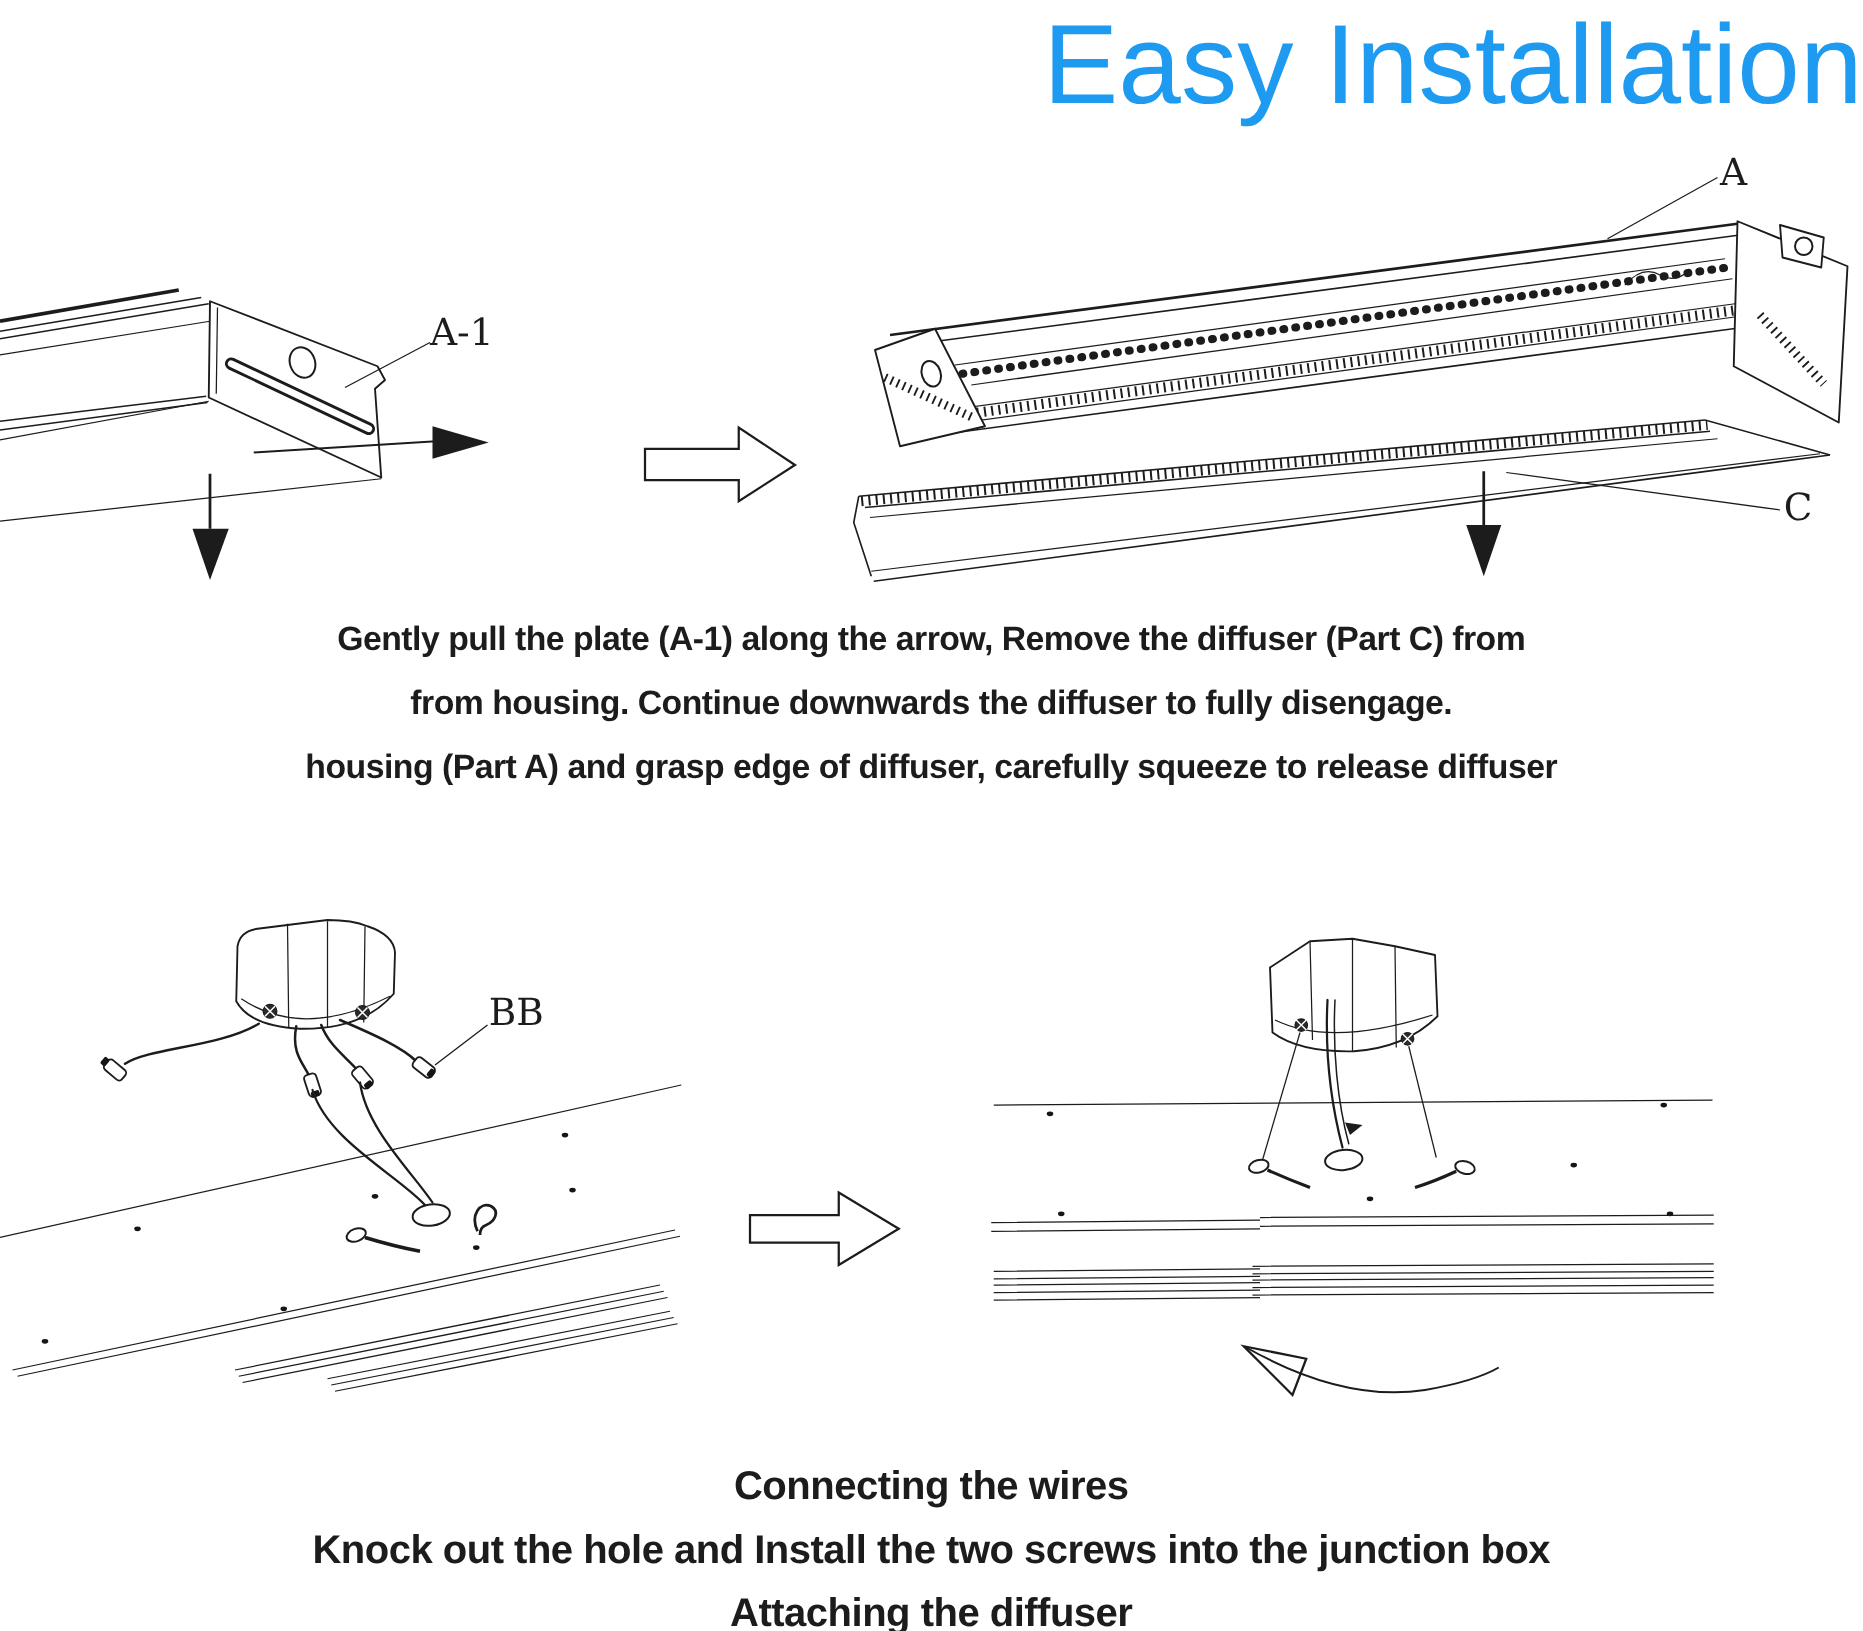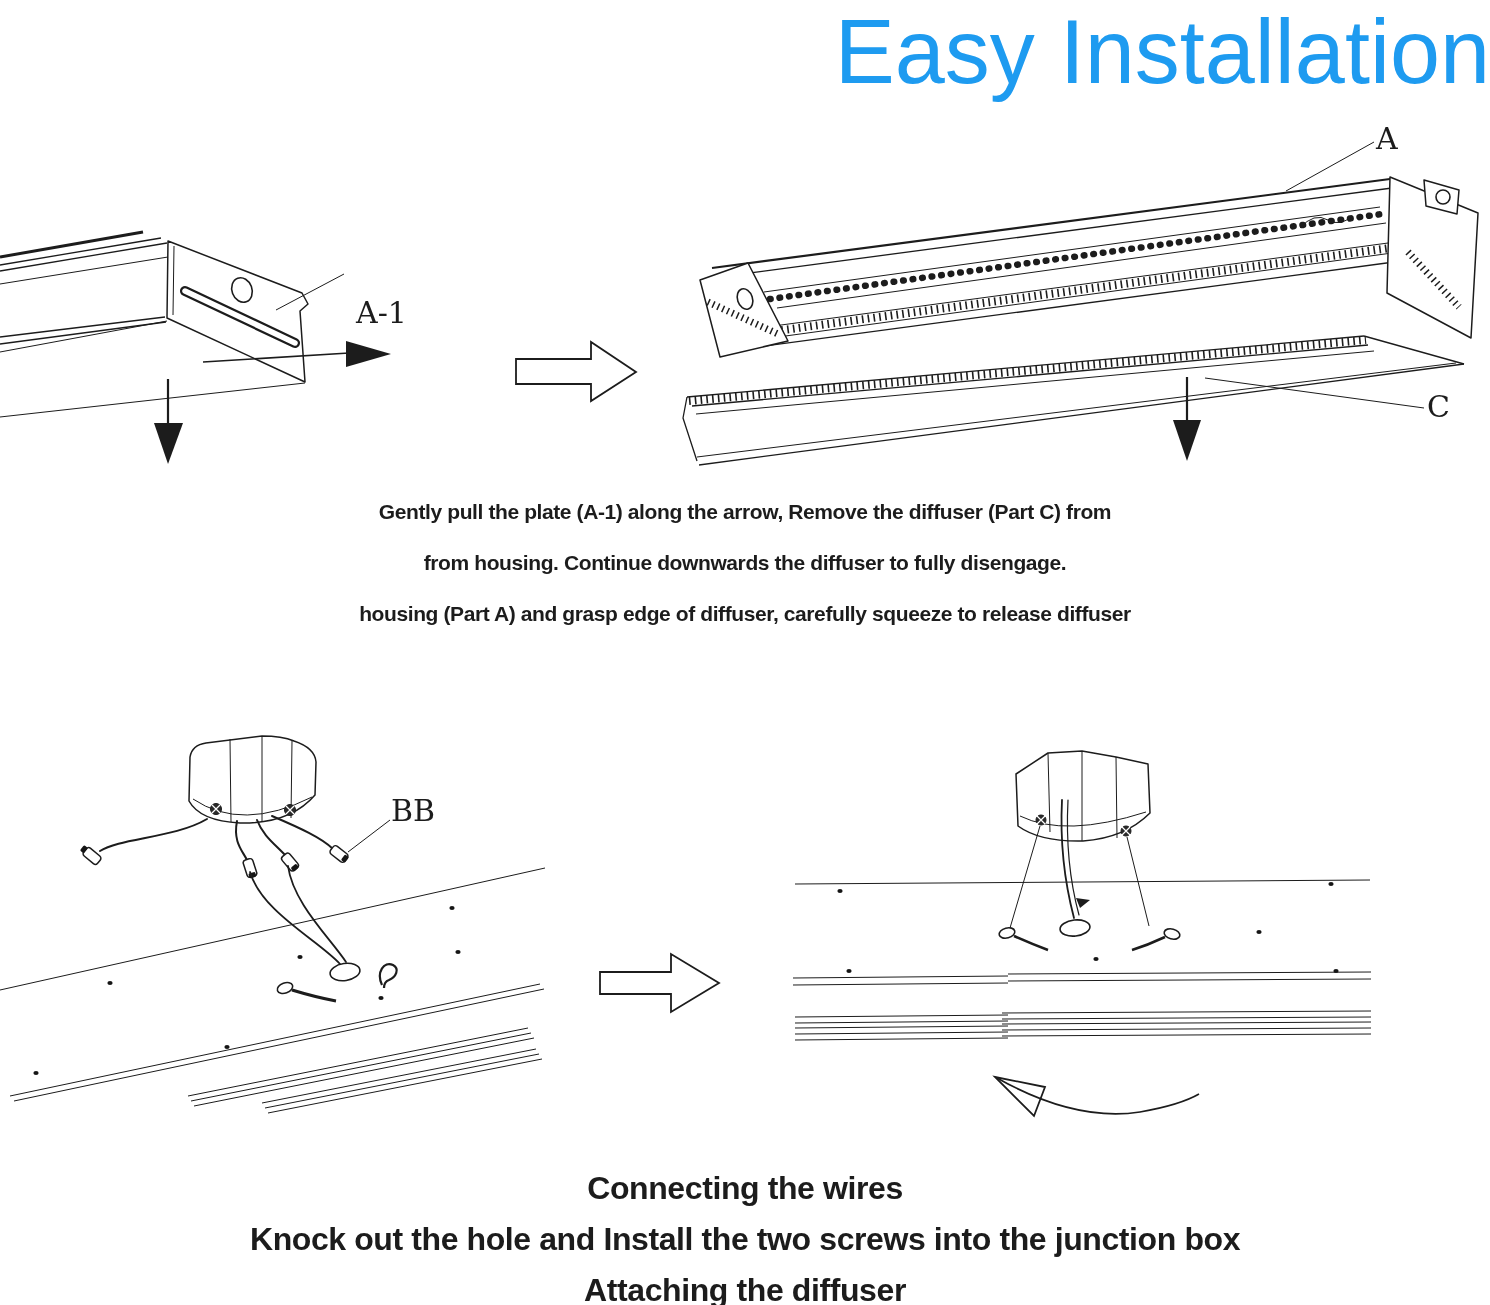--- a/index.html
+++ b/index.html
@@ -1,21 +1,21 @@
 <!DOCTYPE html>
 <html><head>
 <meta charset="utf-8">
 <style>
   html,body{margin:0;padding:0;background:#fff;}
   #stage{position:relative;width:1490px;height:1305px;background:#fff;overflow:hidden;
          font-family:"Liberation Sans",sans-serif;color:#1c1c1c;}
   .abs{position:absolute;}
   #title{left:0;top:0;width:1490px;text-align:right;font-size:90px;line-height:104px;
          font-weight:400;letter-spacing:0px;}
-  .cap{left:0;width:1490px;text-align:center;font-weight:bold;font-size:21px;
+  .cap{left:0;width:1490px;text-align:center;font-weight:bold;font-size:27px;
        letter-spacing:-0.4px;line-height:51px;white-space:nowrap;}
   #cap1{top:486px;}
   #cap2{top:1163px;font-size:32px;}
   .partlabel{font-family:"DejaVu Serif","Liberation Serif",serif;font-size:30px;
              line-height:30px;color:#1c1c1c;white-space:nowrap;}
   svg{position:absolute;display:block;}
   svg *{vector-effect:non-scaling-stroke;}
   .ln{fill:none;stroke:#1c1c1c;stroke-width:1.3;stroke-linecap:butt;stroke-linejoin:round;}
   .w2{stroke-width:2.2;}
   .w15{stroke-width:1.6;}
@@ -60,21 +60,21 @@
     <ellipse class="ln w15" cx="242" cy="290" rx="10" ry="12.5" transform="rotate(-20 242 290)"></ellipse>
 
     <path class="ln w15" d="M203,362 L349,353"></path>
     <polygon class="blacktri" points="346,341 346,367 391,354"></polygon>
 
     <path class="ln w2" d="M168,379 L168,423"></path>
     <polygon class="blacktri" points="154,423 183,423 168,464"></polygon>
 
     <path class="ln thin" d="M344,274 L276,310"></path>
   </svg>
-  <div class="abs partlabel" style="left:356px;top:252px;margin-top:46px;">A-1</div>
+  <div class="abs partlabel" style="left:344px;top:252px;">A-1</div>
 
   <svg class="abs" style="left:505px;top:330px" width="145" height="85" viewBox="505 330 145 85">
     <polygon class="openarrow" points="516,359 591,359 591,342 636,372 591,401 591,384 516,384"></polygon>
   </svg>
 
   <svg class="abs" style="left:680px;top:118px" width="810" height="350" viewBox="680 118 810 350">
 
     <path class="ln w2" d="M712,268 L1390,179"></path>
     <path class="ln" d="M719,277 L1392,188"></path>
     <path class="ln thin" d="M764,292 L1380,207"></path>

